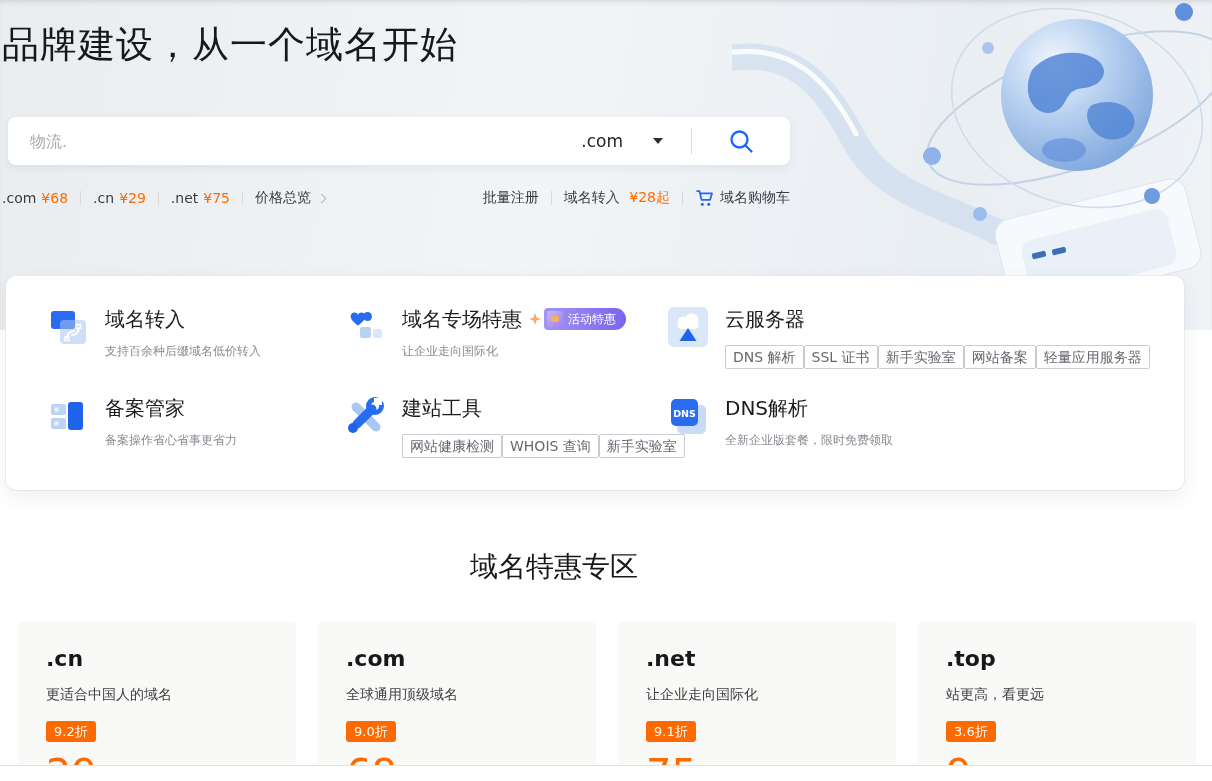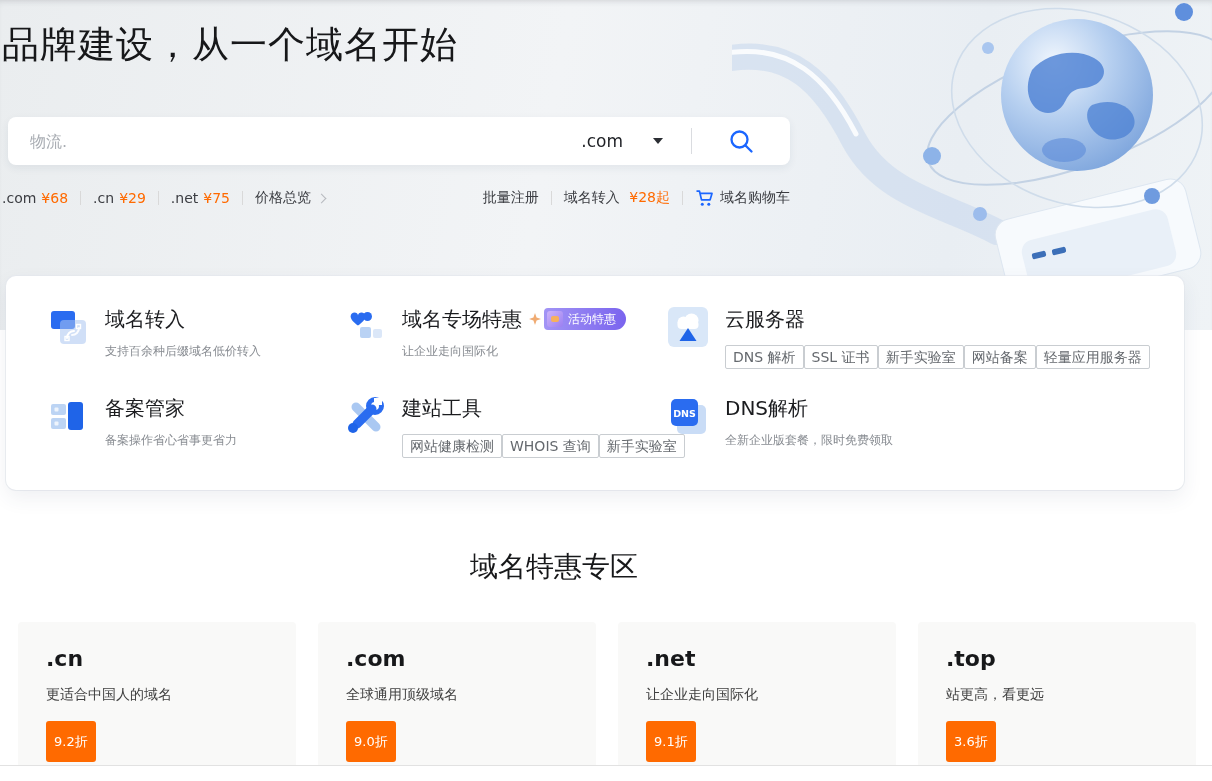--- a/index.html
+++ b/index.html
@@ -106,21 +106,21 @@
   }
   .deals { position:absolute; left:18px; top:622px; width:1178px; display:flex; gap:22px; }
   .deal-card {
     width:278px; height:200px; background:#f9f9f8; border-radius:4px;
     padding:24px 0 0 28px; cursor:pointer;
   }
   .deal-tld { font-size:22px; font-weight:600; color:#17181a; }
   .deal-desc { font-size:14px; color:#404040; margin-top:15px; }
   .deal-badge {
     display:inline-block; margin-top:17px; background:#ff6a00; color:#fff;
-    font-size:13px; line-height:19px; padding:11px 8px; border-radius:3px;
+    font-size:13px; line-height:19px; padding:1px 8px; border-radius:3px;
   }
   .deal-price { margin-top:11px; color:#ff6a00; display:flex; align-items:baseline; }
   .deal-price-num { font-size:40px; line-height:42px; }
   .deal-price-unit { font-size:16px; }
 
   .bottom-strip {
     position:absolute; left:0; top:765px; width:1212px; height:16px;
     background:#fff; border-top:1px solid #e2e2e2; z-index:6;
   }
 </style>

